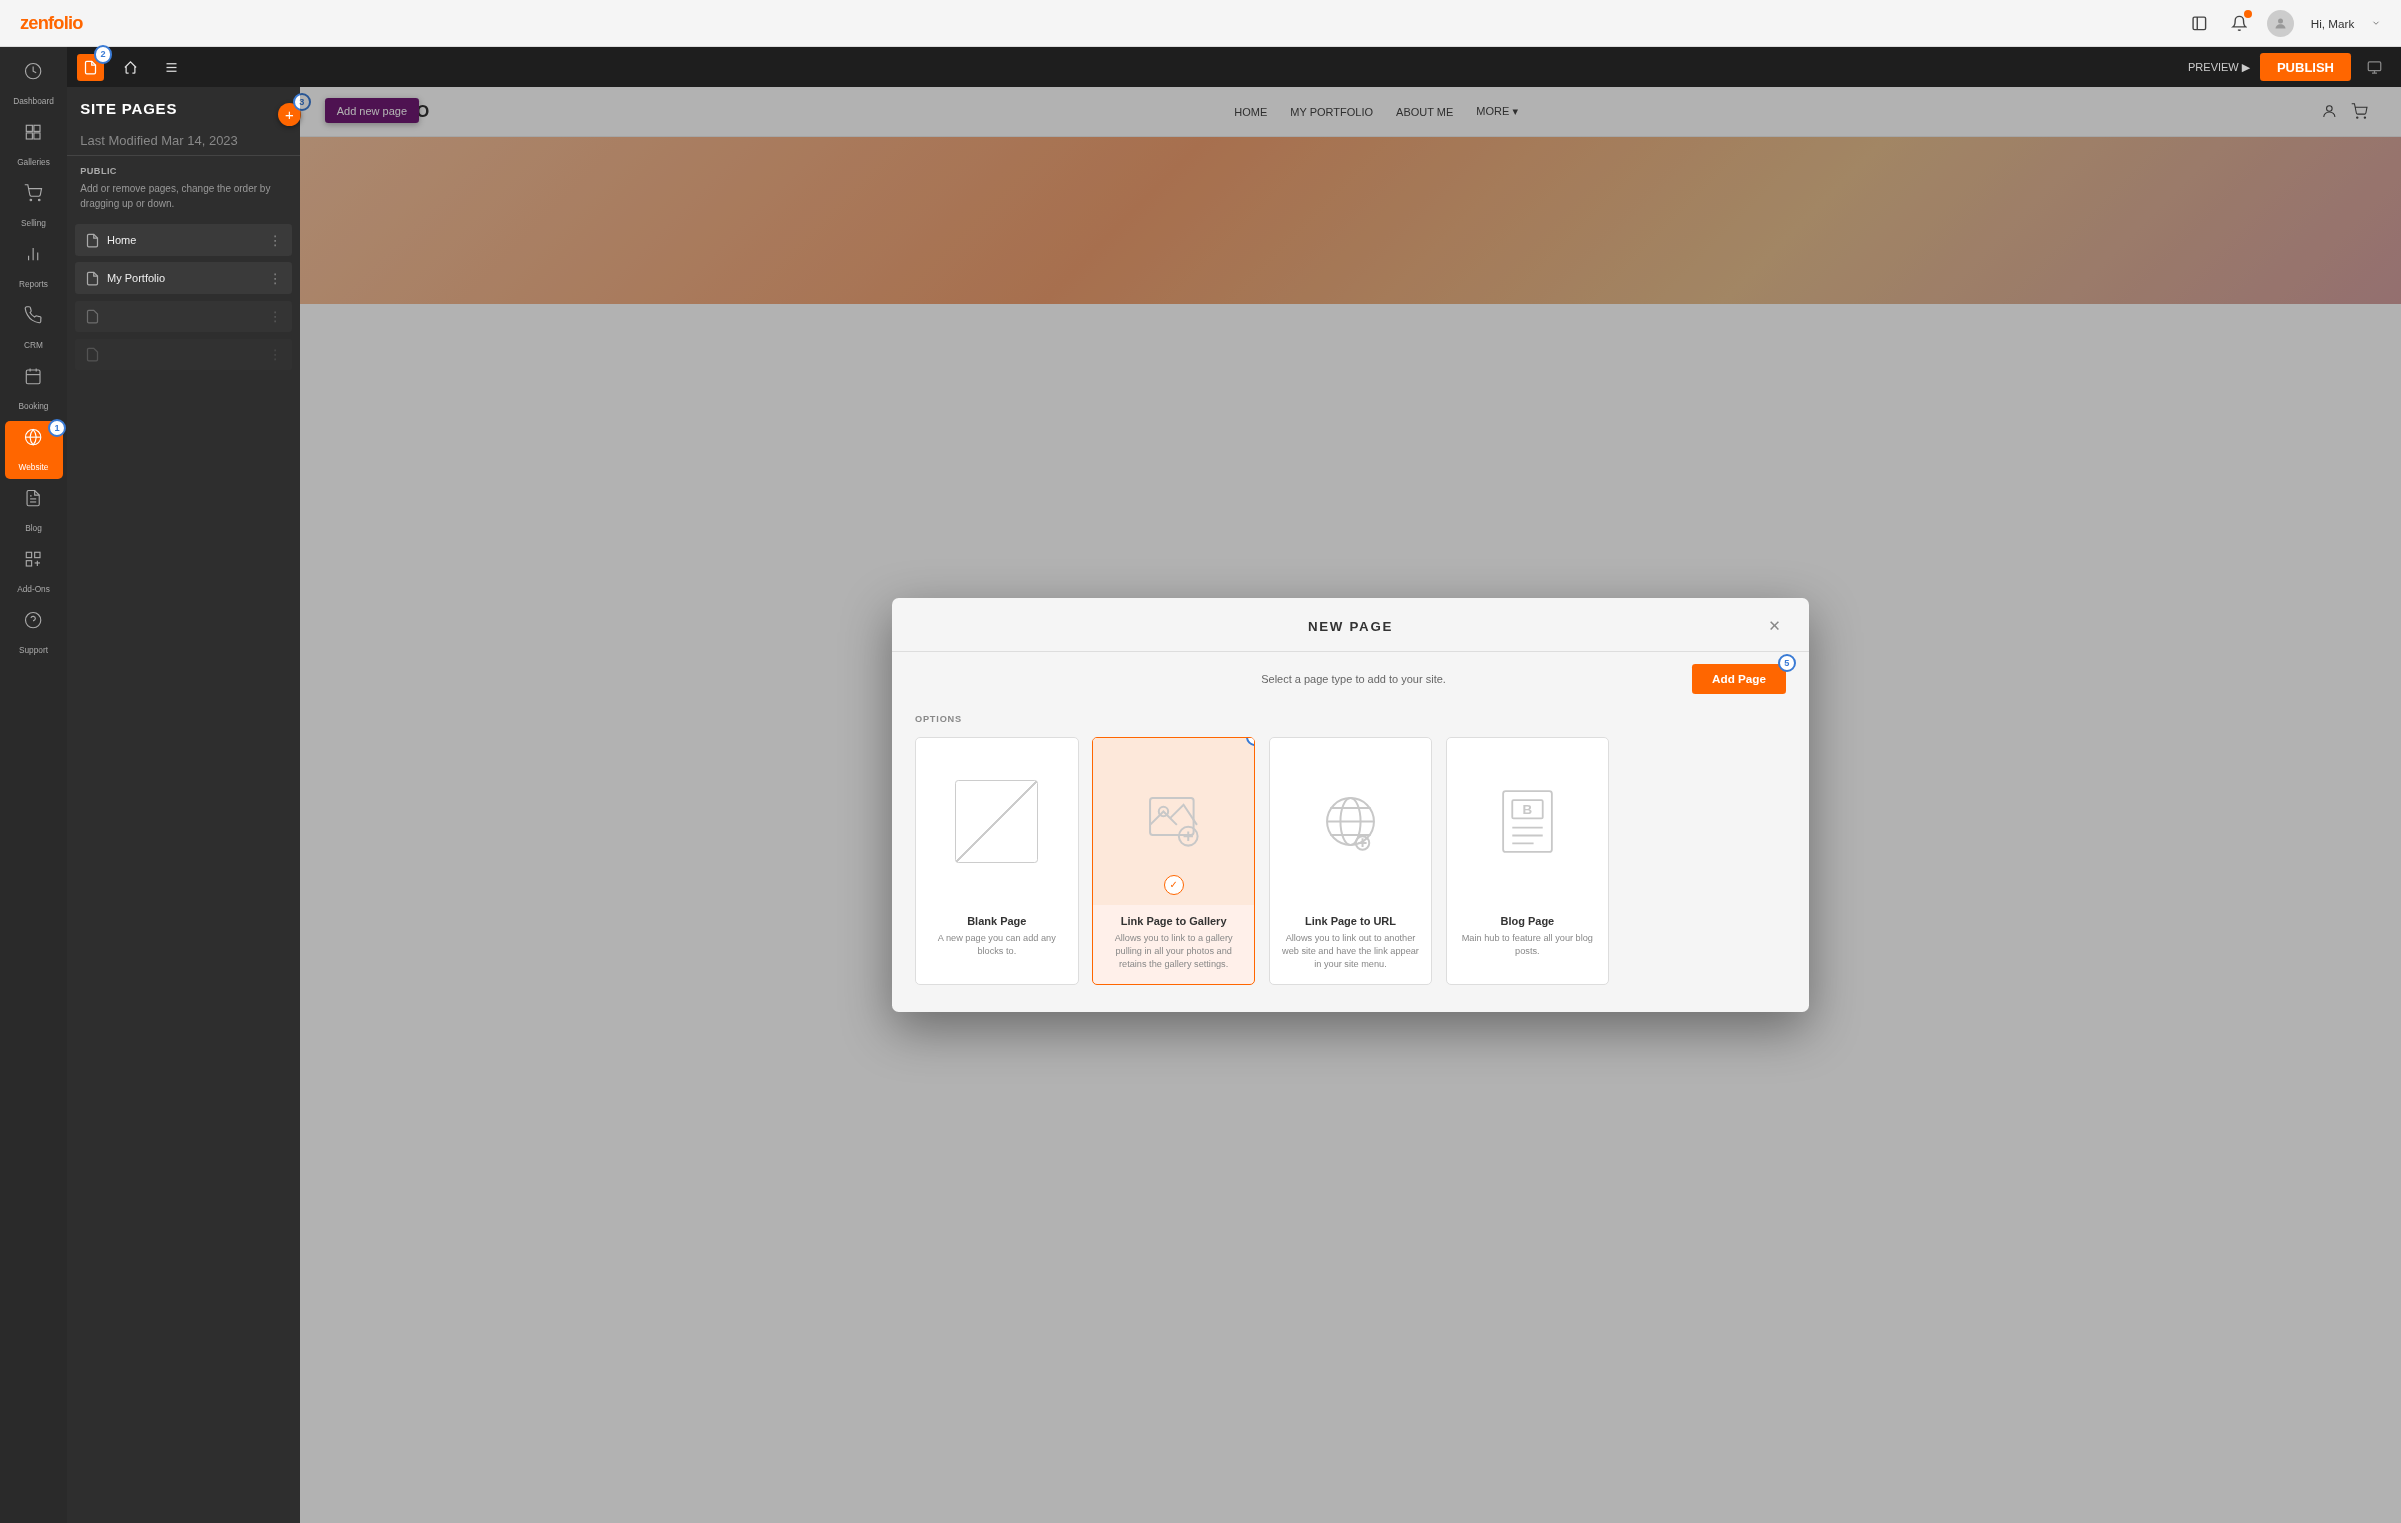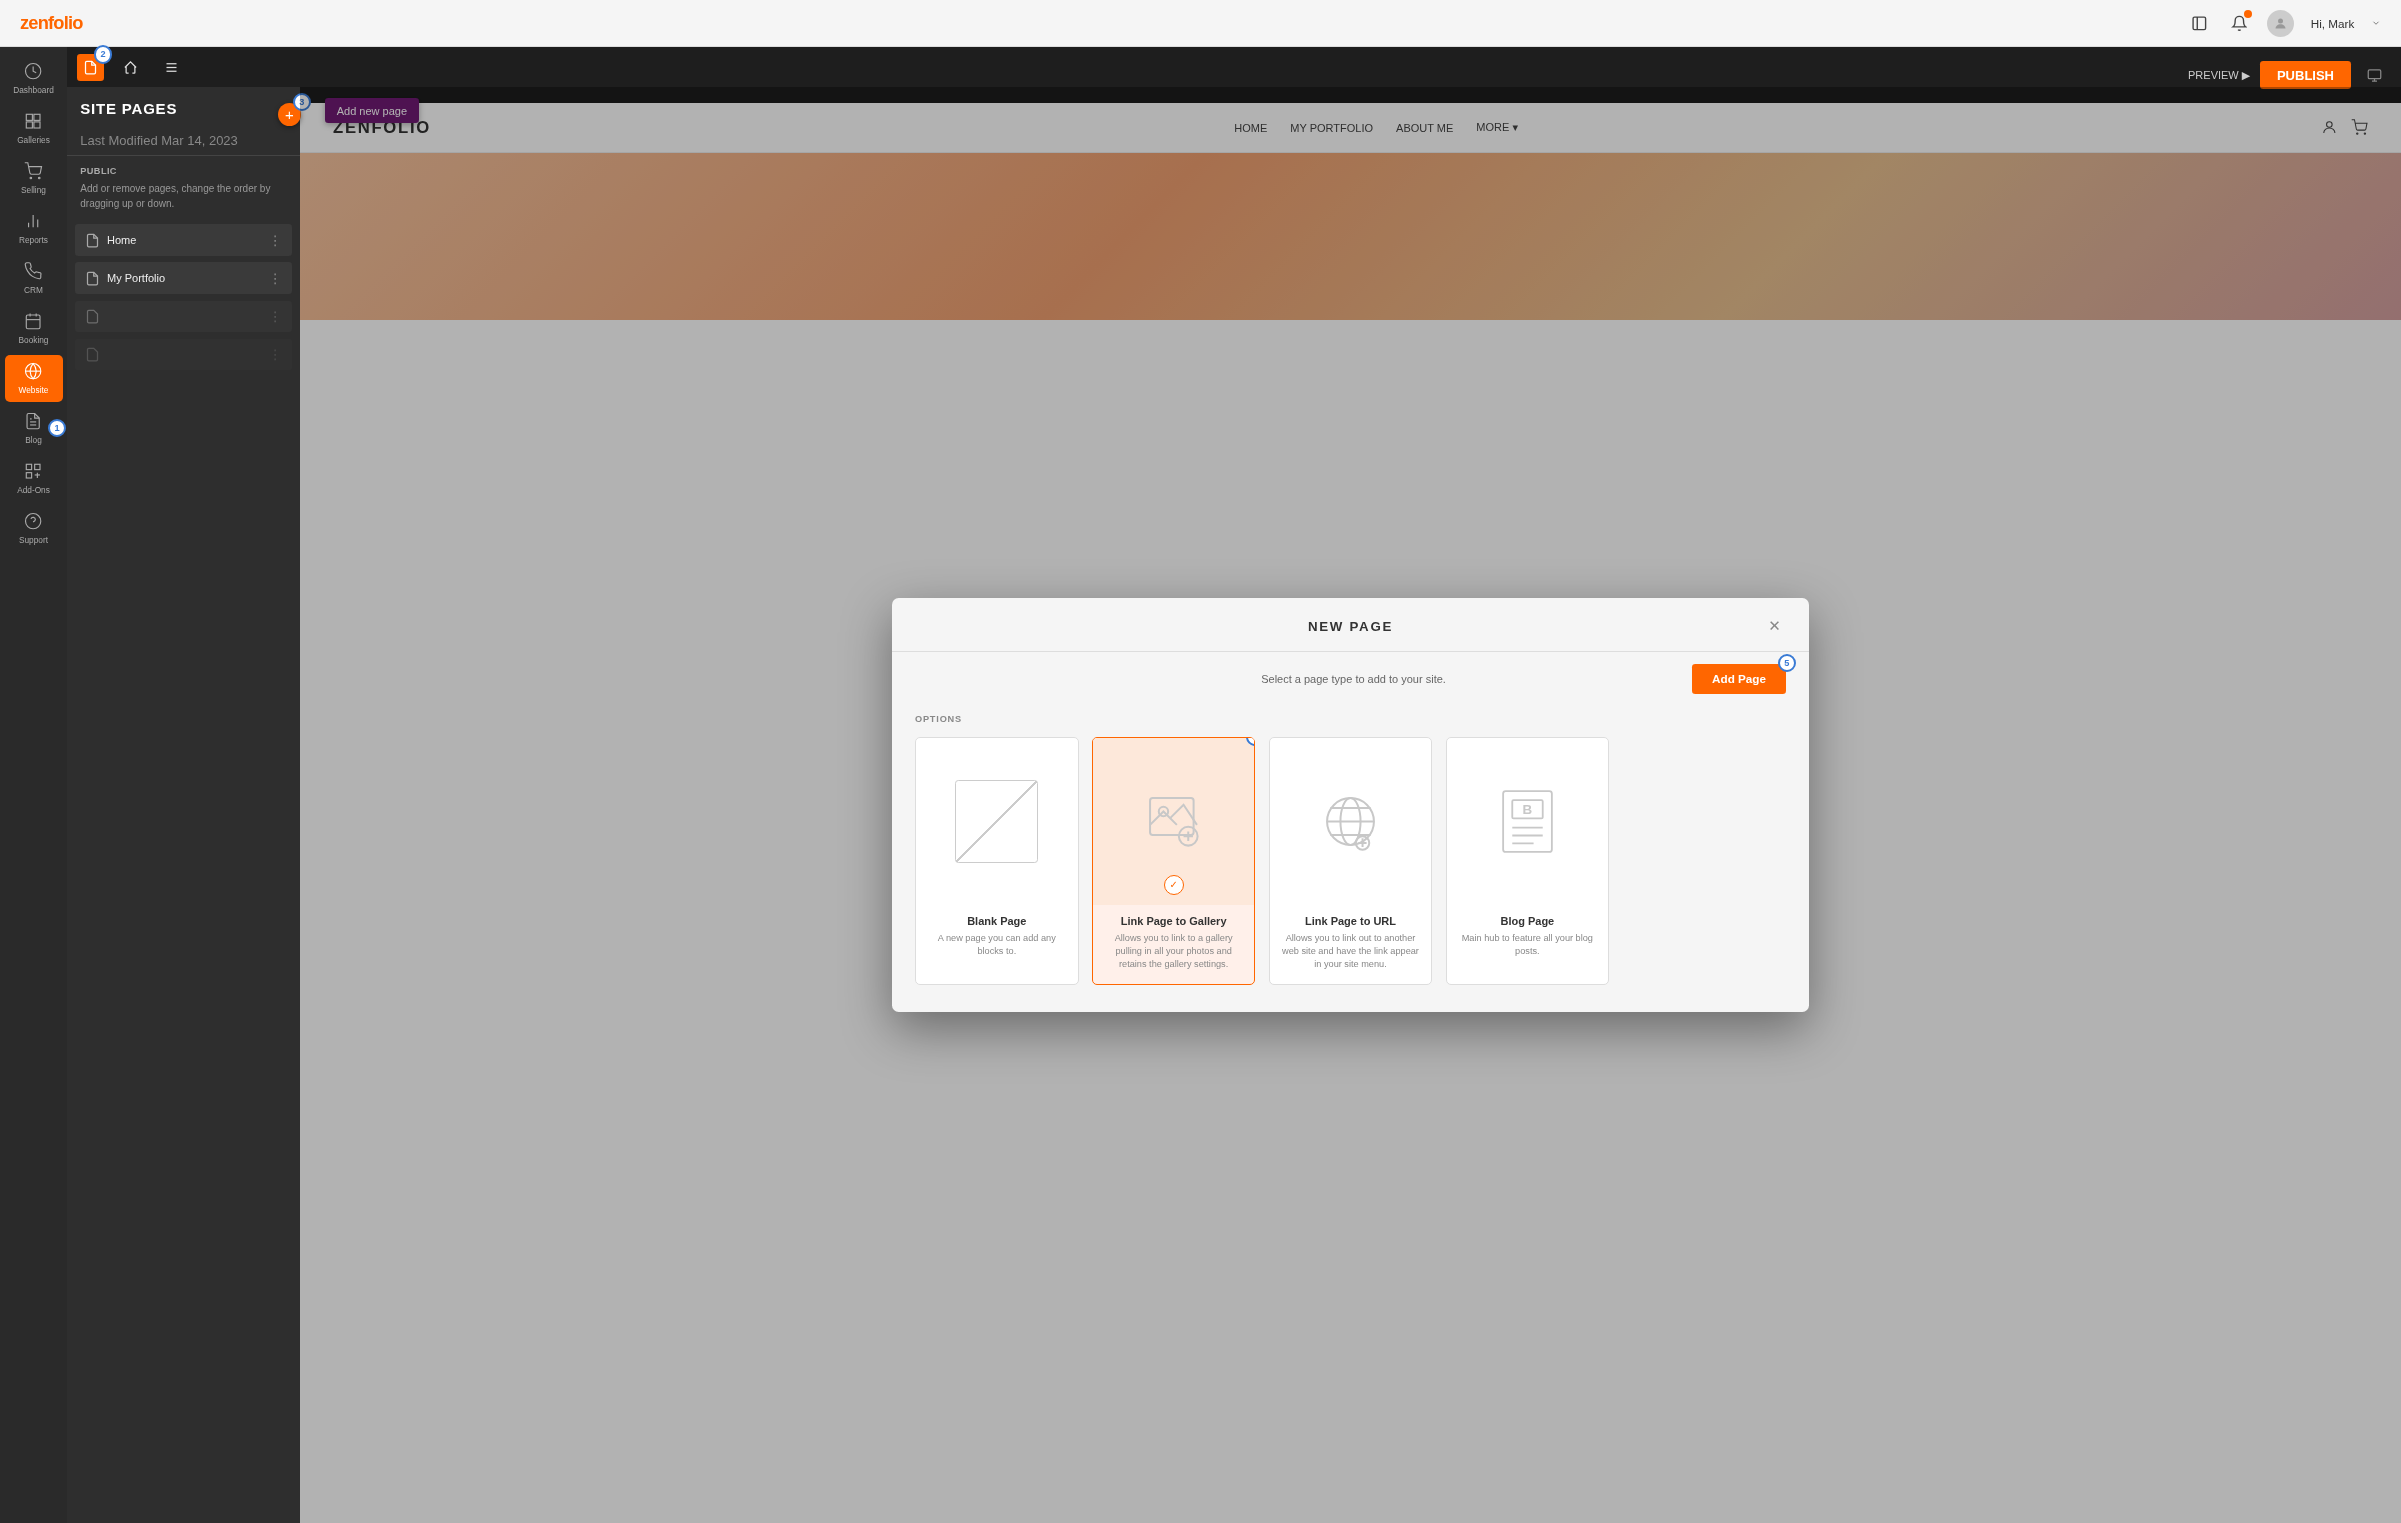--- a/index.html
+++ b/index.html
@@ -85,21 +85,21 @@
     .sidebar-item {
       width: 58px;
       display: flex;
       flex-direction: column;
       align-items: center;
       padding: 6.7px 3.3px;
       border-radius: 5px;
       cursor: pointer;
       color: #aaa;
       font-size: 8.3px;
-      gap: 5px;
+      gap: 16px;
       position: relative;
     }
     .sidebar-item.active { background: #f60; color: #fff; }
     .sidebar-item svg { width: 18.3px; height: 18.3px; }
 
     
     .panel {
       width: 233px;
       background: #2e2e2e;
       color: #fff;
@@ -233,21 +233,21 @@
     }
 
     
     .preview-area {
       flex: 1;
       background: #e8e8e8;
       position: relative;
       overflow: hidden;
     }
     .preview-topbar {
-      height: 56px;
+      height: 40px;
       background: #1e1e1e;
       display: flex;
       align-items: center;
       justify-content: flex-end;
       padding: 0 13.3px;
       gap: 10px;
     }
     .preview-btn {
       background: transparent;
       border: none;

